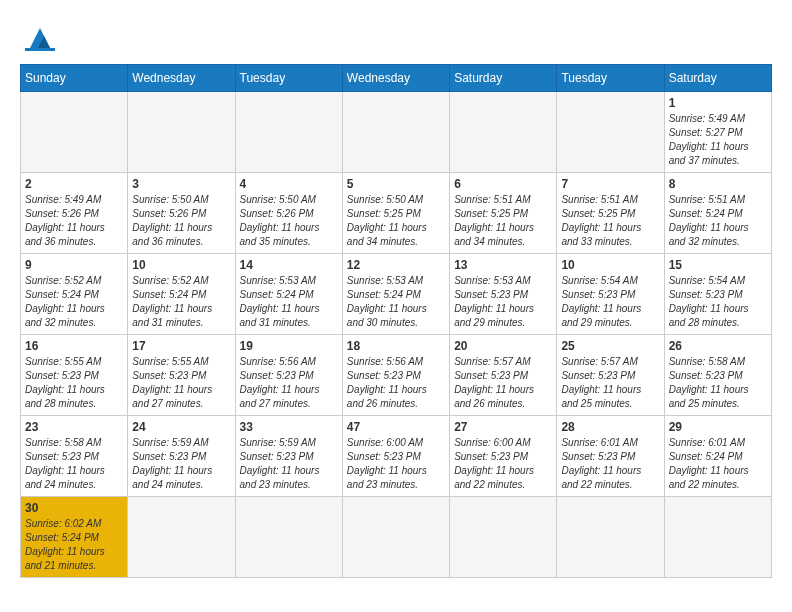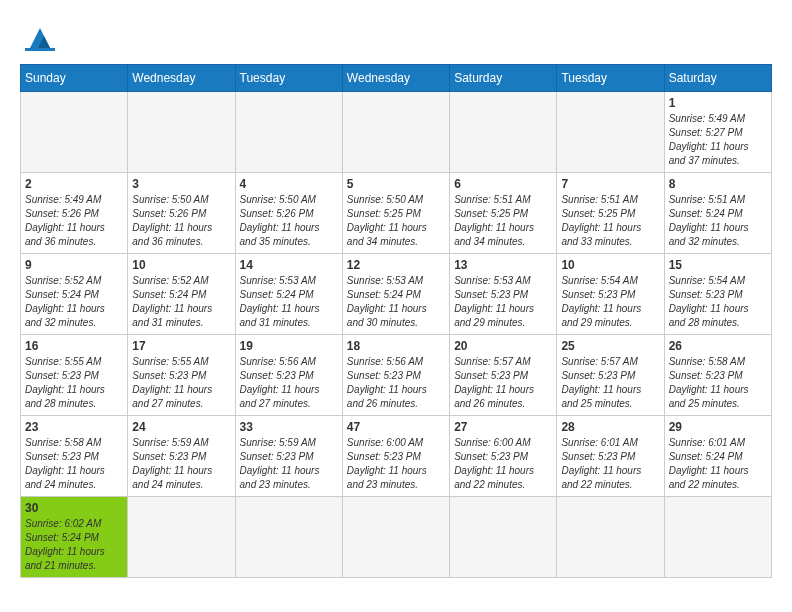--- a/index.html
+++ b/index.html
@@ -79,21 +79,21 @@
       display: block;
       margin-bottom: 2px;
     }
     .day-info {
       font-size: 10px;
       line-height: 1.4;
       color: #333;
       font-style: italic;
     }
     .last-week-row td {
-      background: #84cc16;
+      background: #eab308;
     }
   </style>
 </head>
 <body>
 
 <div class="header">
   <div class="logo">
     <svg class="logo-icon" viewBox="0 0 40 34" xmlns="http://www.w3.org/2000/svg">
       <polygon points="10,28 20,8 30,28" fill="#1a7abf"></polygon>
       <polygon points="18,28 24,16 30,28" fill="#0d5c94"></polygon>

